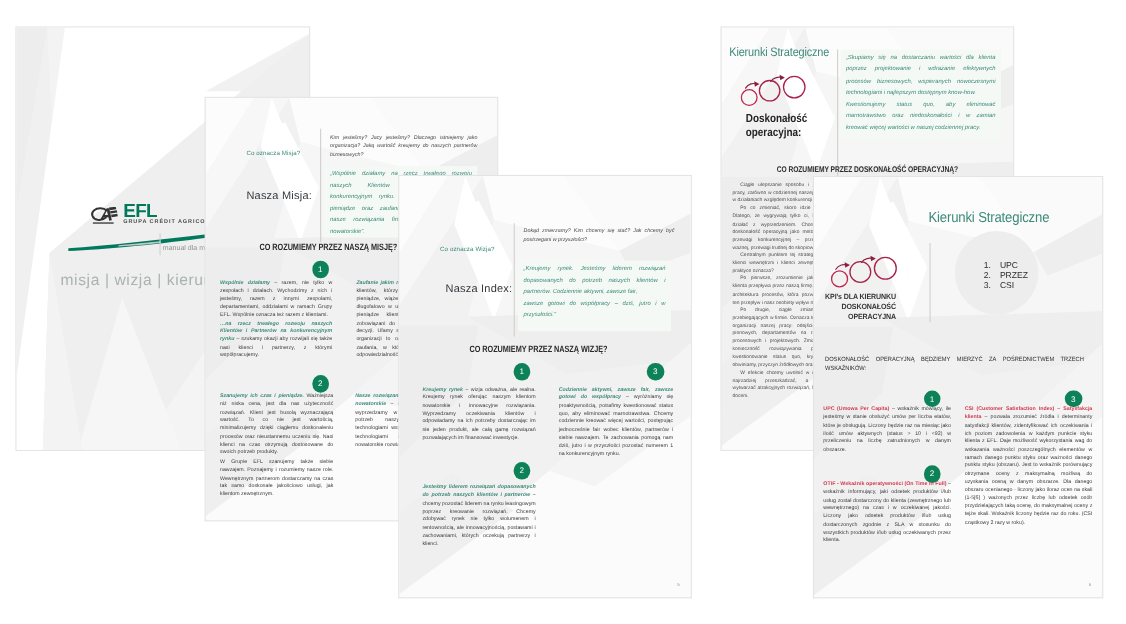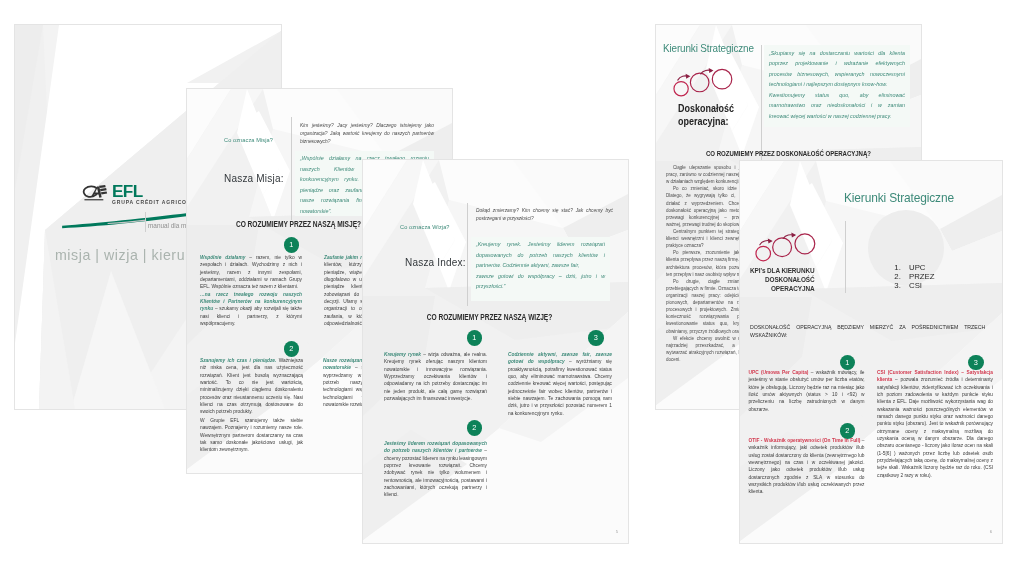--- a/index.html
+++ b/index.html
@@ -4,21 +4,21 @@
 <title>EFL misja wizja kierunki strategiczne</title>
 <style>
   html,body{margin:0;padding:0;background:#ffffff;width:1024px;height:567px;overflow:hidden;}
   body{font-family:"Liberation Sans",sans-serif;}
   .stage{position:relative;width:1024px;height:567px;background:#fff;}
   .slide{position:absolute;background:#f7f7f7;box-shadow:0 0 0 1px #e4e4e4;overflow:hidden;box-sizing:border-box;}
   .deco{position:absolute;left:0;top:0;width:100%;height:100%;pointer-events:none;}
 
   
   #s1{left:15px;top:25px;width:266px;height:384px;background:#fcfcfc;}
-  #s1 .logo-wrap{position:absolute;left:67px;top:161px;display:flex;align-items:flex-start;}
+  #s1 .logo-wrap{position:absolute;left:67px;top:161px;display:flex;align-items:flex-end;}
   #s1 .ca-mark{width:28px;height:17px;margin-right:2px;margin-top:-1px;}
   #s1 .efl-block{line-height:1;}
   #s1 .efl{font-family:"Liberation Sans",sans-serif;font-weight:bold;font-size:17.2px;color:#00785b;letter-spacing:-0.6px;line-height:11.5px;}
   #s1 .efl-sub{font-family:"Liberation Sans",sans-serif;font-size:5.0px;font-weight:bold;color:#4a4a4a;letter-spacing:.85px;margin-top:2.5px;white-space:nowrap;}
   #s1 .swoosh{position:absolute;left:43px;top:180.5px;width:136px;height:28px;}
   #s1 .vline{position:absolute;left:129.5px;top:187px;width:1px;height:20px;background:#cfcfcf;}
   #s1 .tagline{position:absolute;left:133px;top:197px;font-size:6.4px;color:#909090;white-space:nowrap;}
   #s1 .headline{position:absolute;left:40px;top:222px;font-size:14.2px;color:#aab3ae;letter-spacing:0.55px;white-space:nowrap;font-weight:400;}
   .eyebrow{position:absolute;font-size:5.6px;color:#3d8a79;letter-spacing:.1px;}
   .bigtitle{position:absolute;font-size:10px;color:#33383c;letter-spacing:.2px;font-weight:400;padding-left:12px;}
@@ -40,21 +40,21 @@
   
   #s4{left:656px;top:25px;width:265px;height:384px;}
   
   #s5{left:740px;top:161px;width:262px;height:382px;}
 
   .kicker{position:absolute;font-size:11.2px;color:#3d8a79;letter-spacing:-0.15px;transform:scaleX(0.885);transform-origin:left top;white-space:nowrap;}
   .s4title{position:absolute;font-size:10.7px;font-weight:bold;color:#232323;line-height:12.8px;transform:scaleX(0.84);transform-origin:left top;white-space:pre-line;}
   .s4body{position:absolute;font-size:4.5px;line-height:1.58;color:#4b4b4b;text-align:justify;}
   .s4body p{margin:0;text-indent:7px;}
   .s5kicker{position:absolute;font-size:13.2px;color:#3d8a79;letter-spacing:-0.15px;transform:scaleX(0.905);transform-origin:left top;white-space:nowrap;}
-  .kpiList{position:absolute;font-size:7.8px;color:#2b2b2b;line-height:8.9px;margin-top:26px;}
+  .kpiList{position:absolute;font-size:7.8px;color:#2b2b2b;line-height:8.9px;}
   .kpiList ol{margin:0;padding-left:14px;}
   .kpiList li{padding-left:6px;}
   .iconcap{position:absolute;font-size:6.9px;font-weight:bold;color:#333;text-align:right;line-height:9px;letter-spacing:-0.1px;transform:scaleX(0.93);transform-origin:right top;}
   .vdiv{position:absolute;background:#cfcfcf;width:1px;}
   .s5sec{position:absolute;font-size:5.6px;color:#2b2b2b;text-align:justify;line-height:8.4px;letter-spacing:0px;transform:scaleX(0.93);transform-origin:left top;}
   .col i.crimson{color:#d23a4f;font-style:normal;font-weight:600;}
 </style>
 </head>
 <body>
 

